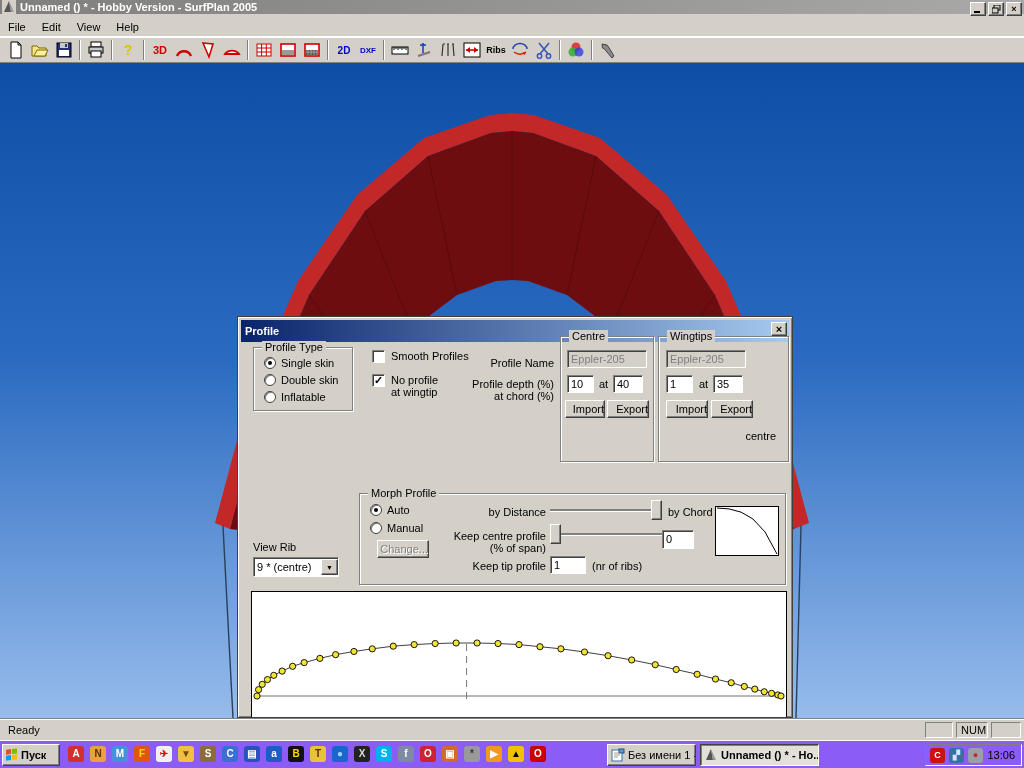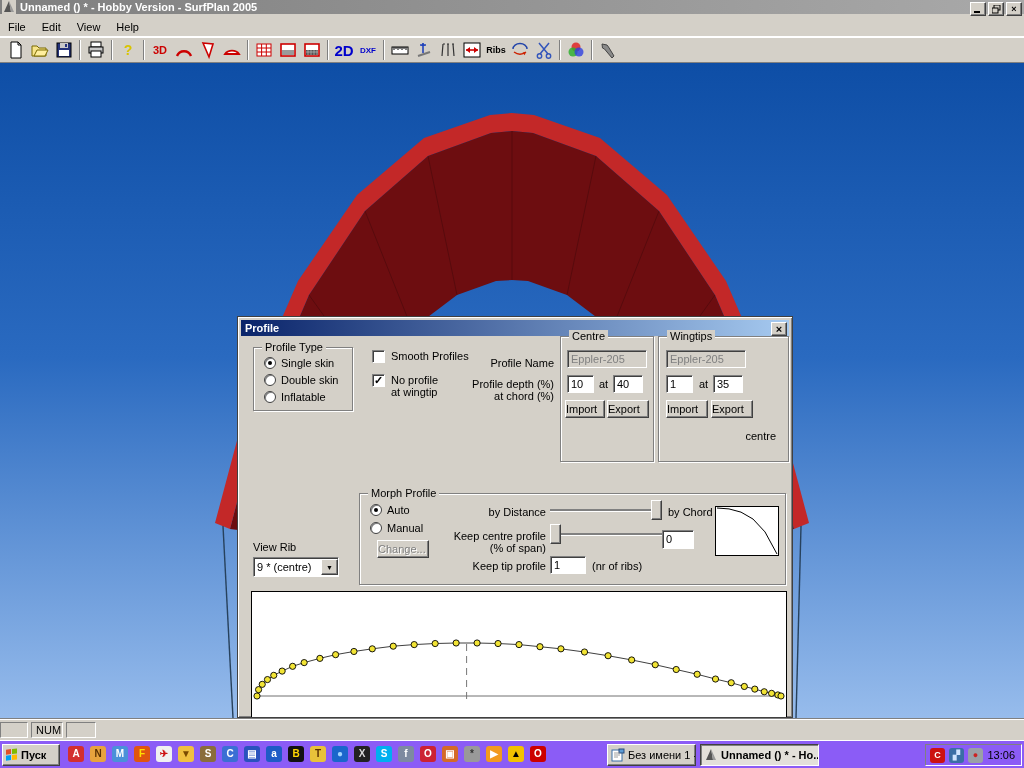--- a/index.html
+++ b/index.html
@@ -27,21 +27,21 @@
 
   
   .viewport { position:absolute; left:0; top:63px; width:1024px; height:655px;
     background:linear-gradient(to bottom,#0e4ea6 0%, #2a6ac0 45%, #97bcec 100%); overflow:hidden; }
   .viewport svg { position:absolute; left:0; top:0; }
 
   
   .dialog { position:absolute; left:237px; top:316px; width:556px; height:402px;
     background:#d4d0c8; border:1px solid #404040;
     box-shadow:inset 1px 1px 0 #fff, inset -1px -1px 0 #808080; overflow:hidden; }
-  .dlg-title { position:absolute; left:3px; top:3px; right:3px; height:16px;
+  .dlg-title { position:absolute; left:3px; top:3px; right:3px; height:22px;
     background:linear-gradient(to right,#0a246a,#a6caf0); color:#fff; font-weight:bold;
     display:flex; align-items:center; padding-left:4px; }
   .dlg-close { position:absolute; right:2px; top:2px; width:16px; height:14px; background:#d4d0c8;
     border:1px solid; border-color:#fff #404040 #404040 #fff; box-shadow:inset -1px -1px 0 #808080;
     display:flex; align-items:center; justify-content:center; font-size:11px; font-weight:bold; color:#000; }
   .group { position:absolute; border:1px solid #808080; box-shadow:inset 1px 1px 0 #fff, 1px 1px 0 #fff; }
   .group > .gcap { position:absolute; top:-7px; left:8px; background:#d4d0c8; padding:0 3px; }
   .radio { position:absolute; display:flex; align-items:center; gap:5px; }
   .rdot { width:12px; height:12px; border-radius:50%; background:#fff; border:1px solid #404040;
     box-shadow:inset 1px 1px 0 #808080; position:relative; flex:none; }
@@ -49,21 +49,21 @@
   .check { position:absolute; display:flex; gap:6px; }
   .cbox { width:13px; height:13px; background:#fff; border:1px solid #808080;
     border-bottom-color:#fff; border-right-color:#fff; box-shadow:inset 1px 1px 0 #404040;
     font-size:11px; font-weight:bold; line-height:11px; text-align:center; color:#000; flex:none; }
   .lbl { position:absolute; color:#000; }
   .rt { text-align:right; }
   .field { position:absolute; background:#fff; border:1px solid #808080; border-bottom-color:#fff;
     border-right-color:#fff; box-shadow:inset 1px 1px 0 #404040; padding:2px 3px; color:#000; }
   .field.dis { background:#d4d0c8; color:#808080; }
   .btn { position:absolute; background:#d4d0c8; border:1px solid; border-color:#fff #404040 #404040 #fff;
-    box-shadow:inset -1px -1px 0 #808080; text-align:left; color:#000; padding-top:2px; }
+    box-shadow:inset -1px -1px 0 #808080; text-align:right; color:#000; padding-top:2px; }
   .btn.dis { color:#808080; text-shadow:1px 1px 0 #fff; }
   .slider { position:absolute; }
   .strack { position:absolute; left:0; right:0; top:10px; height:2px; background:#808080; box-shadow:0 1px 0 #fff; }
   .sthumb { position:absolute; top:1px; width:11px; height:20px; background:#d4d0c8;
     border:1px solid; border-color:#fff #404040 #404040 #fff; box-shadow:inset -1px -1px 0 #808080; }
   .combo { position:absolute; background:#fff; border:1px solid #808080; border-bottom-color:#fff;
     border-right-color:#fff; box-shadow:inset 1px 1px 0 #404040; display:flex; align-items:center; }
   .combo .cval { flex:1; padding:0 3px; color:#000; }
   .combo .carr { width:17px; height:16px; background:#d4d0c8; border:1px solid; border-color:#fff #404040 #404040 #fff;
     box-shadow:inset -1px -1px 0 #808080; display:flex; align-items:center; justify-content:center; font-size:7px; }
@@ -201,21 +201,21 @@
     </span>
     <span class="tbtn">
       <svg width="20" height="20">
         <rect x="3" y="4" width="14" height="12" fill="#fff" stroke="#cc0000" stroke-width="1.6"></rect>
         <rect x="4" y="10" width="12" height="5" fill="#555"></rect>
         <path d="M4,12 h12 M6,10 v5 M9,10 v5 M12,10 v5 M15,10 v5" stroke="#bbb" stroke-width="0.7"></path>
       </svg>
     </span>
     <span class="tsep"></span>
     <span class="tbtn">
-      <span class="ttext" style="color: rgb(0, 0, 204); font-size: 15px;">2D</span>
+      <span class="ttext" style="color: rgb(0, 0, 204); font-size: 10px;">2D</span>
     </span>
     <span class="tbtn">
       <span class="ttext" style="color: rgb(0, 0, 204); font-size: 8px;">DXF</span>
     </span>
     <span class="tsep"></span>
     <span class="tbtn">
       <svg width="20" height="20">
         <rect x="2" y="7" width="16" height="7" fill="#fff" stroke="#000"></rect>
         <path d="M4,7 v3 M6,7 v2 M8,7 v3 M10,7 v2 M12,7 v3 M14,7 v2 M16,7 v3" stroke="#000"></path>
       </svg>
@@ -443,20 +443,21 @@
         <circle cx="502.79999999999995" cy="97.11" r="3.1" fill="#f2e435" stroke="#000000" stroke-width="0.9"></circle>
         <circle cx="512.232" cy="99.76" r="3.1" fill="#f2e435" stroke="#000000" stroke-width="0.9"></circle>
         <circle cx="519.568" cy="101.35" r="3.1" fill="#f2e435" stroke="#000000" stroke-width="0.9"></circle>
         <circle cx="525.8560000000001" cy="102.94" r="3.1" fill="#f2e435" stroke="#000000" stroke-width="0.9"></circle>
         <circle cx="529" cy="104" r="3.1" fill="#f2e435" stroke="#000000" stroke-width="0.9"></circle>
       </svg>
   </div>
 </div>
 
 <div class="statusbar">
+  <span class="status-text">Ready</span>
   <span class="spanel" style="width:28px;"></span>
   <span class="spanel" style="width:32px;">NUM</span>
   <span class="spanel" style="width:30px;"></span>
 </div>
 
 <div class="taskbar">
   <div class="startbtn">
     <span class="winflag">
       <i style="background:#e34f26"></i>
         <i style="background:#7fbb00"></i>

